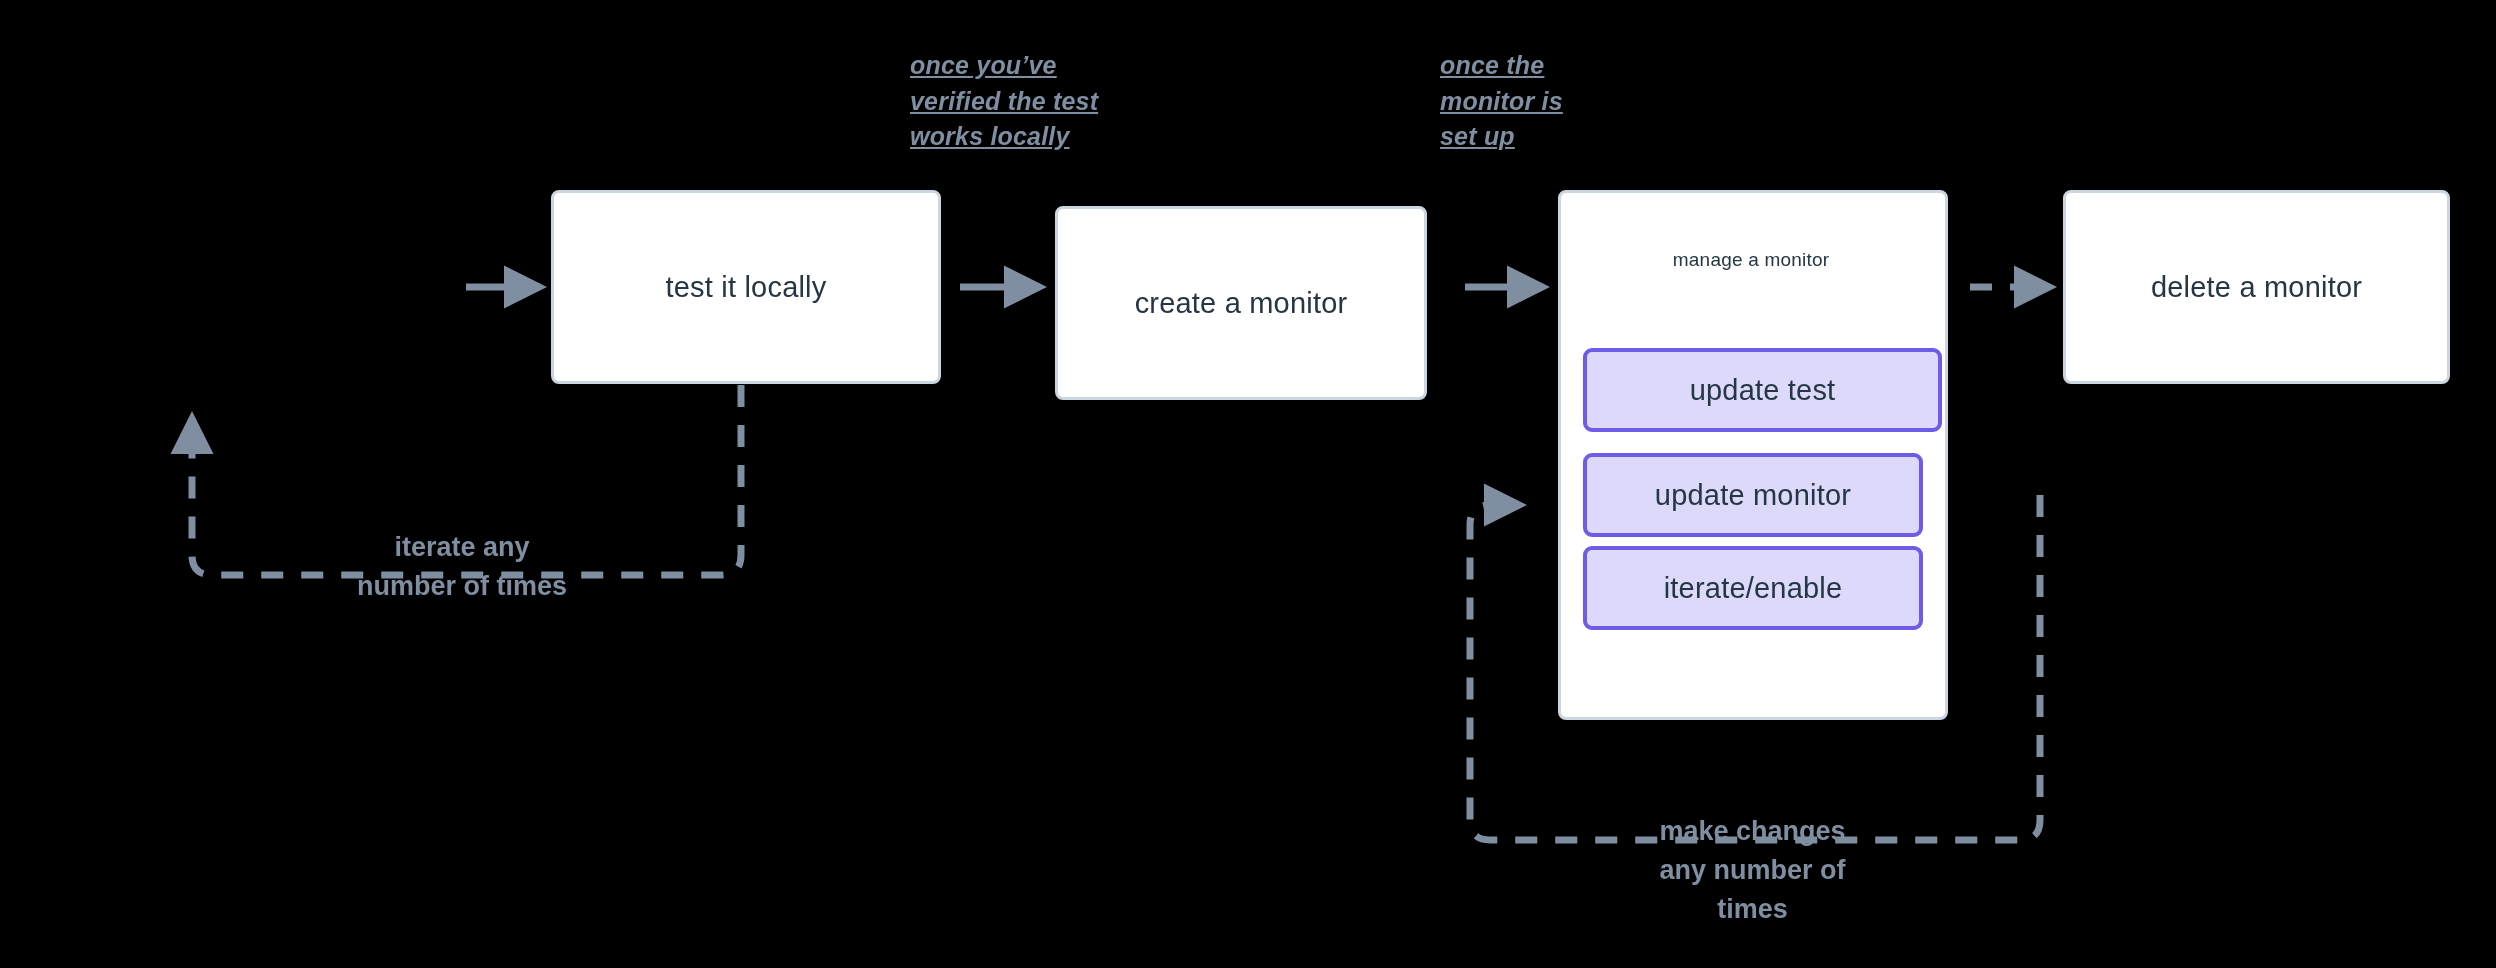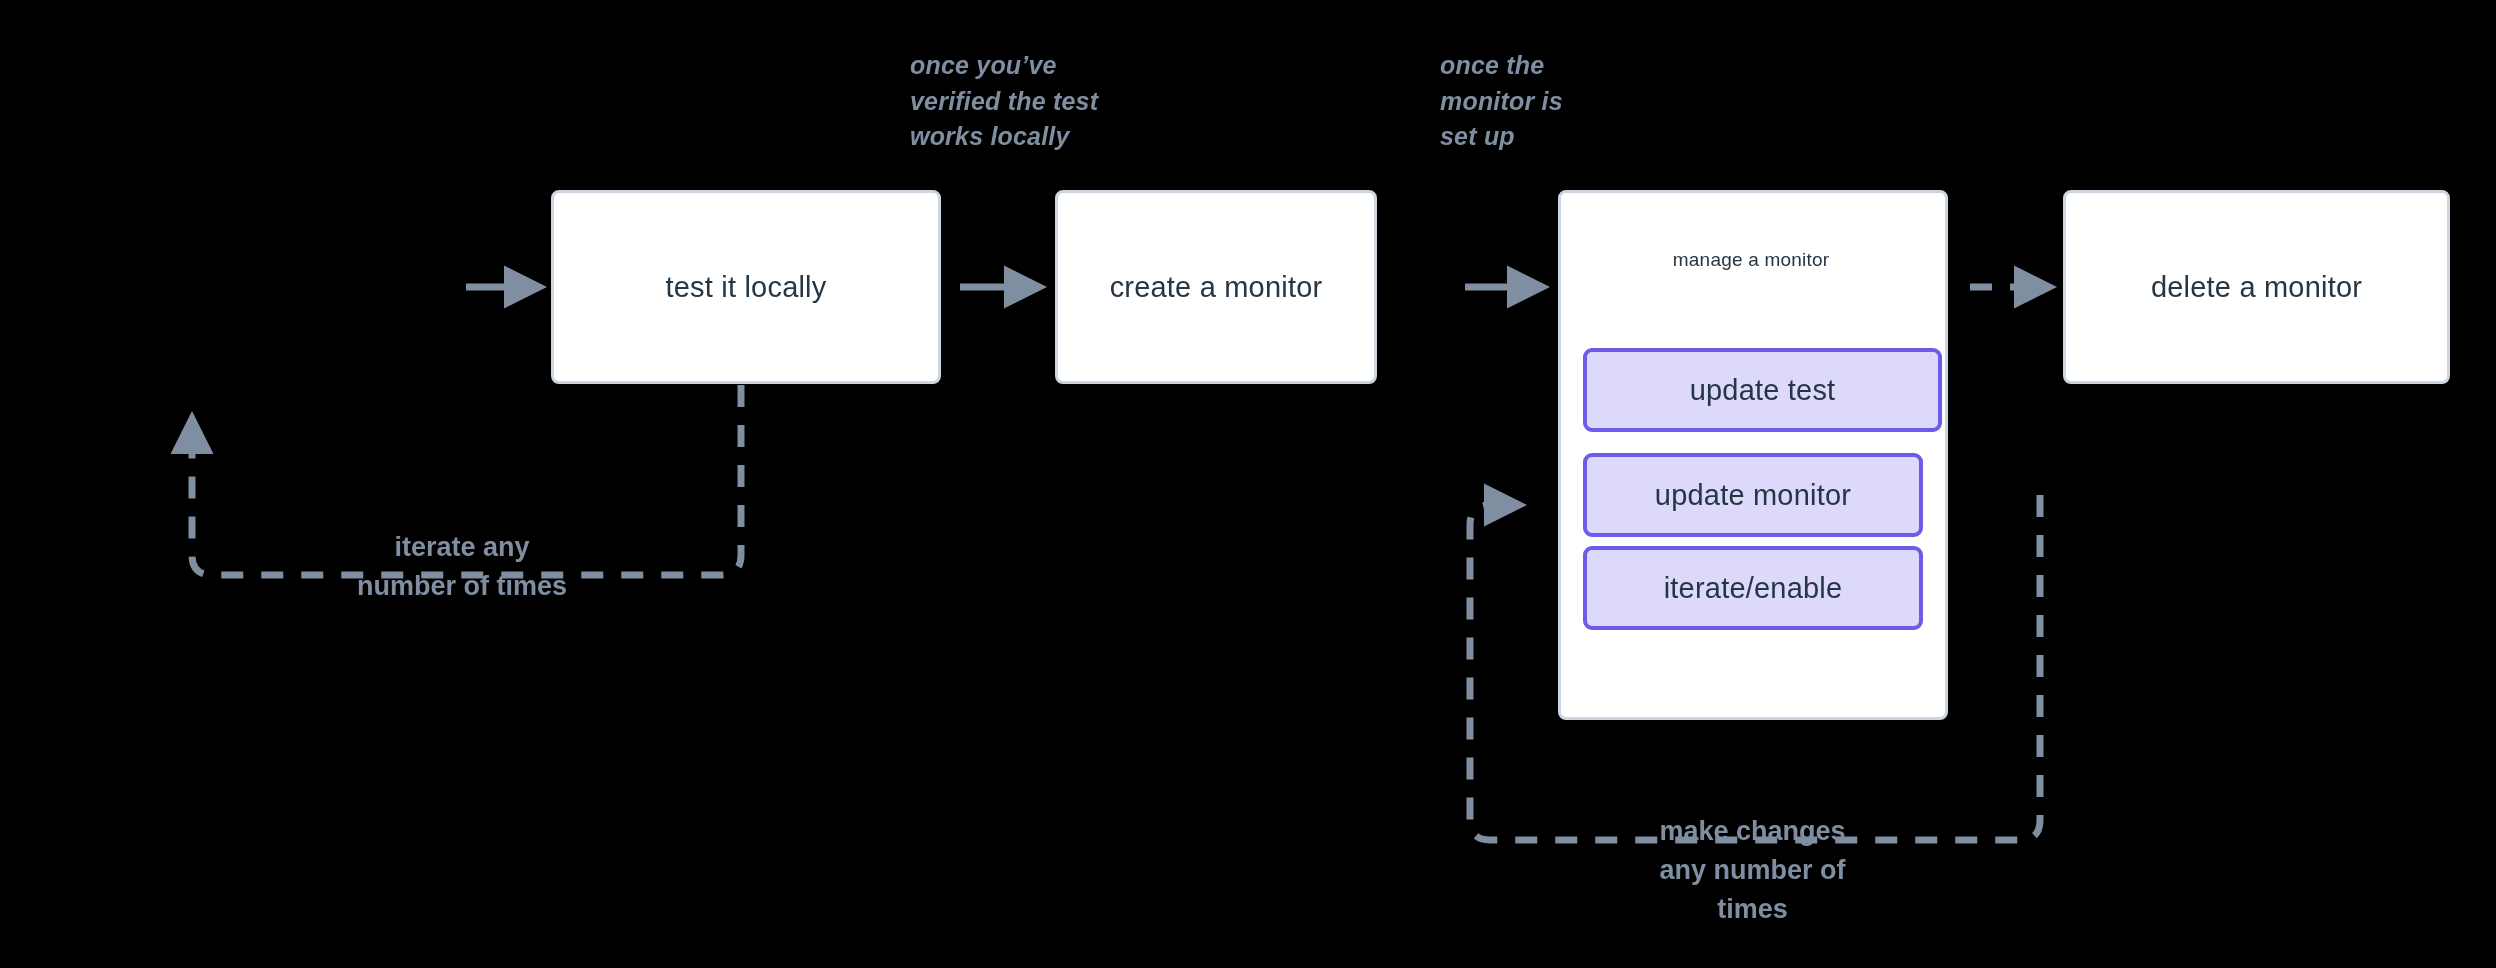--- a/index.html
+++ b/index.html
@@ -64,20 +64,21 @@
   }
   .annotation {
     position: absolute;
     color: #7f8fa1;
     font-size: 25px;
     font-style: italic;
     font-weight: bold;
     line-height: 1.42;
     white-space: pre-line;
     letter-spacing: 0.2px;
+    text-decoration: underline;
   }
   .loop-label {
     position: absolute;
     color: #7f8fa1;
     font-size: 27px;
     font-weight: bold;
     line-height: 1.45;
     text-align: center;
     white-space: pre-line;
   }
@@ -113,21 +114,21 @@
     <path d="M741,385 L741,555 Q741,575 721,575 L212,575 Q192,575 192,555 L192,418" fill="none" stroke="#7f8fa1" stroke-width="7" stroke-dasharray="22 18" stroke-linecap="butt" marker-end="url(#arrowhead)"></path>
 
     <path d="M2040,495 L2040,820 Q2040,840 2020,840 L1490,840 Q1470,840 1470,820 L1470,525 Q1470,505 1490,505 L1520,505" fill="none" stroke="#7f8fa1" stroke-width="7" stroke-dasharray="22 18" stroke-linecap="butt" marker-end="url(#arrowhead)"></path>
   </svg>
 
 
   <div class="node" id="node-test-it-locally" style="left:551px; top:190px; width:390px; height:194px;">
     <span class="node-label">test it locally</span>
   </div>
 
-  <div class="node" id="node-create-a-monitor" style="left:1055px; top:190px; width:322px; height:194px;">
+  <div class="node" id="node-create-a-monitor" style="left:1055px; top:206px; width:372px; height:194px;">
     <span class="node-label">create a monitor</span>
   </div>
 
   <div class="node" id="node-manage" style="left:1558px; top:190px; width:390px; height:530px;">
     <div class="manage-title">manage a monitor</div>
 
     <div class="sub-node" id="sub-update-test" style="left:22px; top:155px; width:359px; height:84px;">
       <span>update test</span>
     </div>
 

